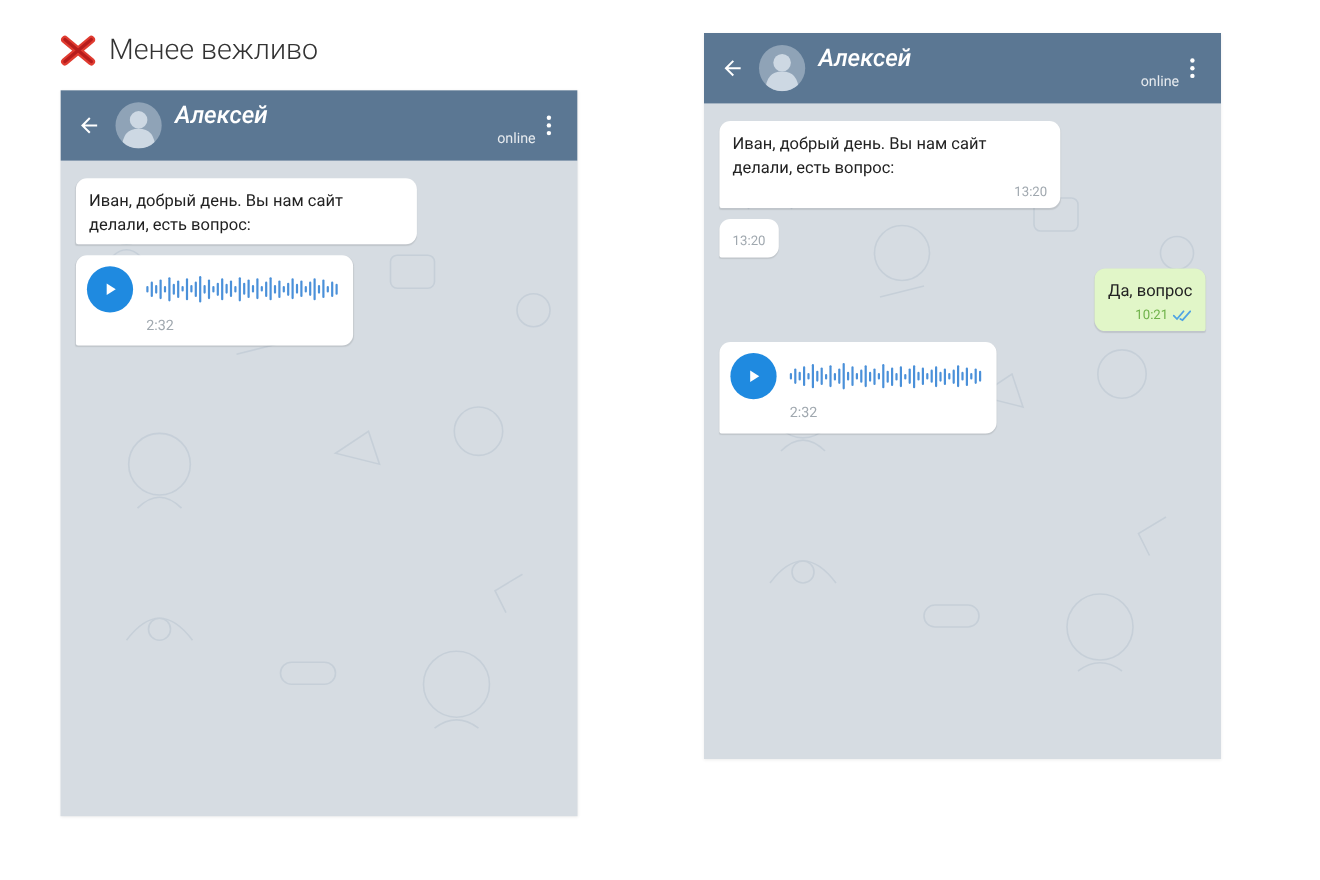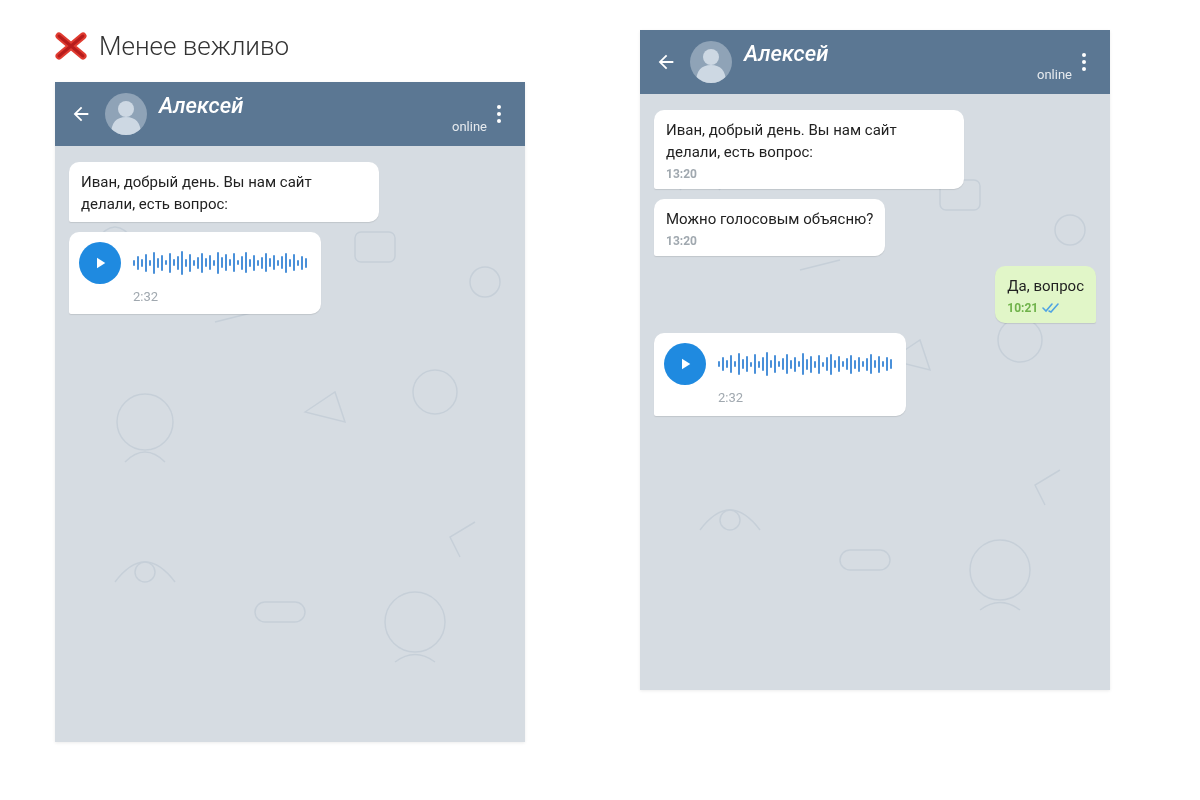--- a/index.html
+++ b/index.html
@@ -122,27 +122,26 @@
     color: #222;
   }
   .bubble.in { align-self: flex-start; border-bottom-left-radius: 2px; }
   .bubble.out {
     align-self: flex-end;
     background: #e1f6c8;
     border-bottom-right-radius: 2px;
   }
   .meta {
     display: flex;
-    justify-content: flex-start;
+    justify-content: flex-end;
     align-items: center;
     gap: 4px;
     font-size: 12px;
     color: #a0a8af;
     margin-top: 2px;
-    font-weight: bold;
   }
   .bubble.out .meta { color: #6fb24a; }
   .ticks svg { display: block; }
   .voice {
     display: flex;
     align-items: center;
     gap: 12px;
   }
   .play {
     width: 42px;
@@ -346,21 +345,20 @@
       </div>
 
       <div class="messages">
         <div class="bubble in">
           <div>Иван, добрый день. Вы нам сайт делали, есть вопрос:</div>
           <div class="meta">
               <span>13:20</span>
             </div>
         </div>
         <div class="bubble in">
-          <div>Можно голосовым объясню?</div>
           <div class="meta">
               <span>13:20</span>
             </div>
         </div>
         <div class="bubble out">
           <div>Да, вопрос</div>
           <div class="meta">
             <span>10:21</span>
             <span class="ticks">
               <svg width="18" height="12" viewBox="0 0 18 12">

